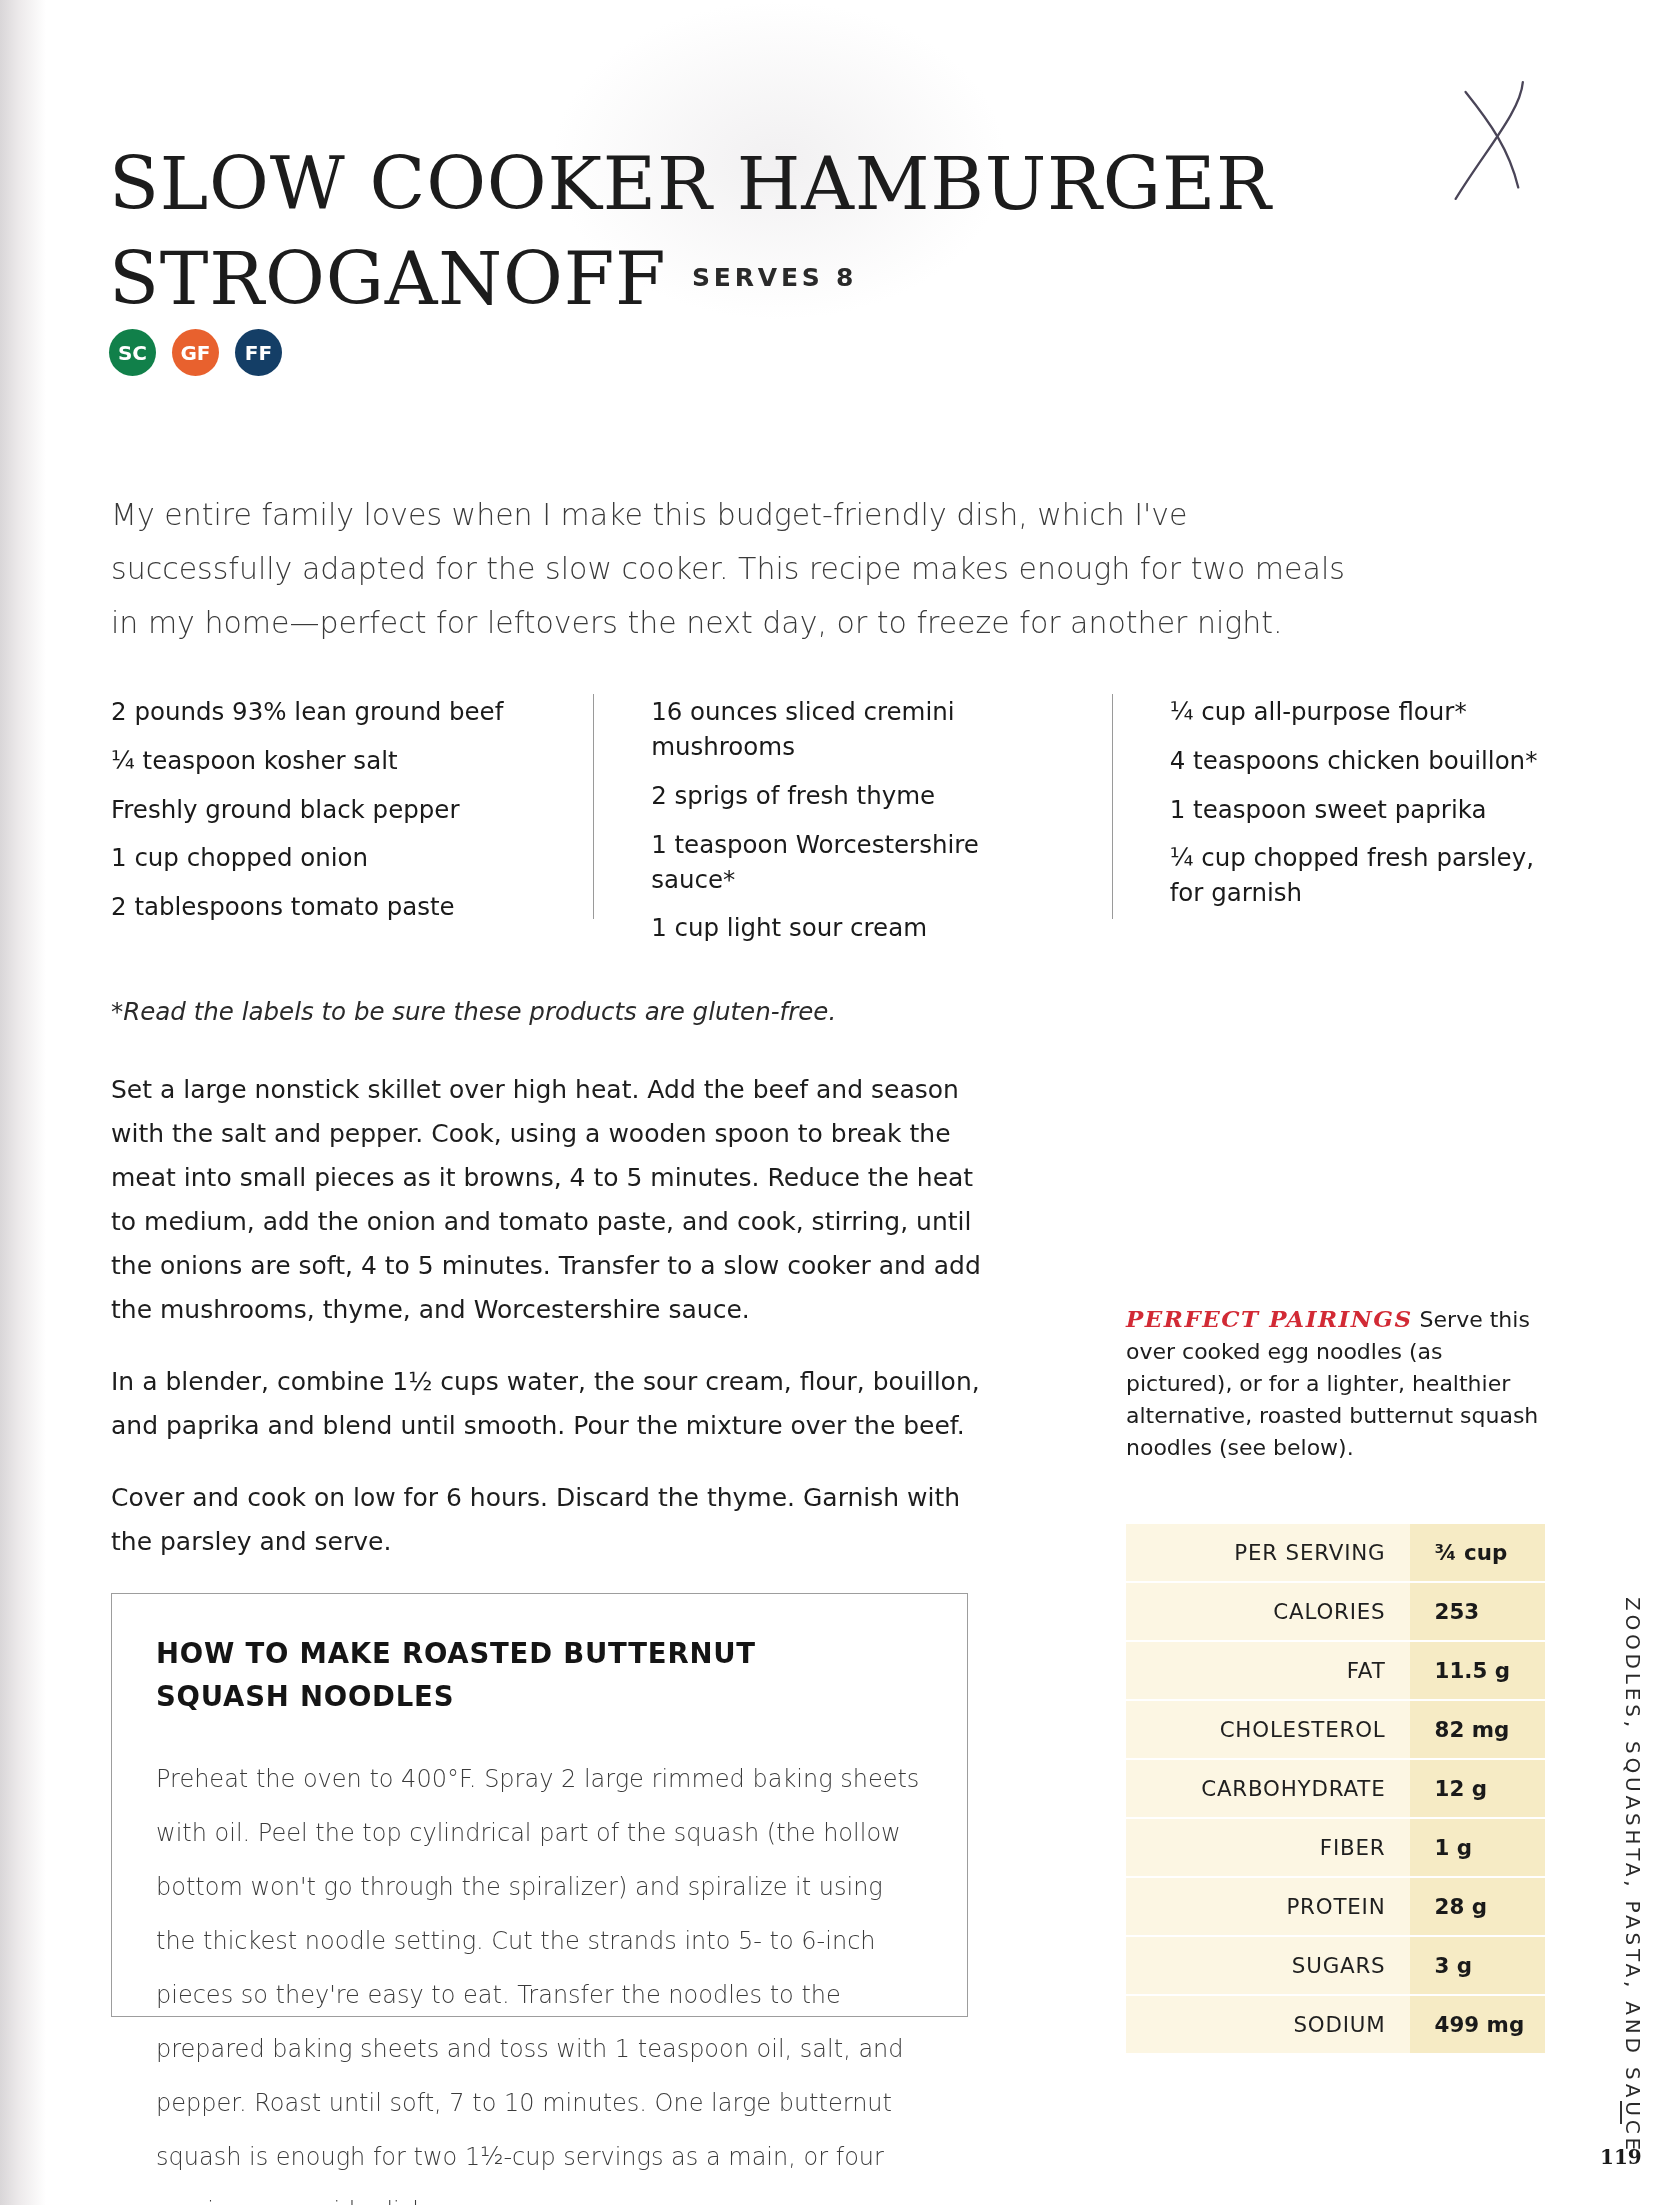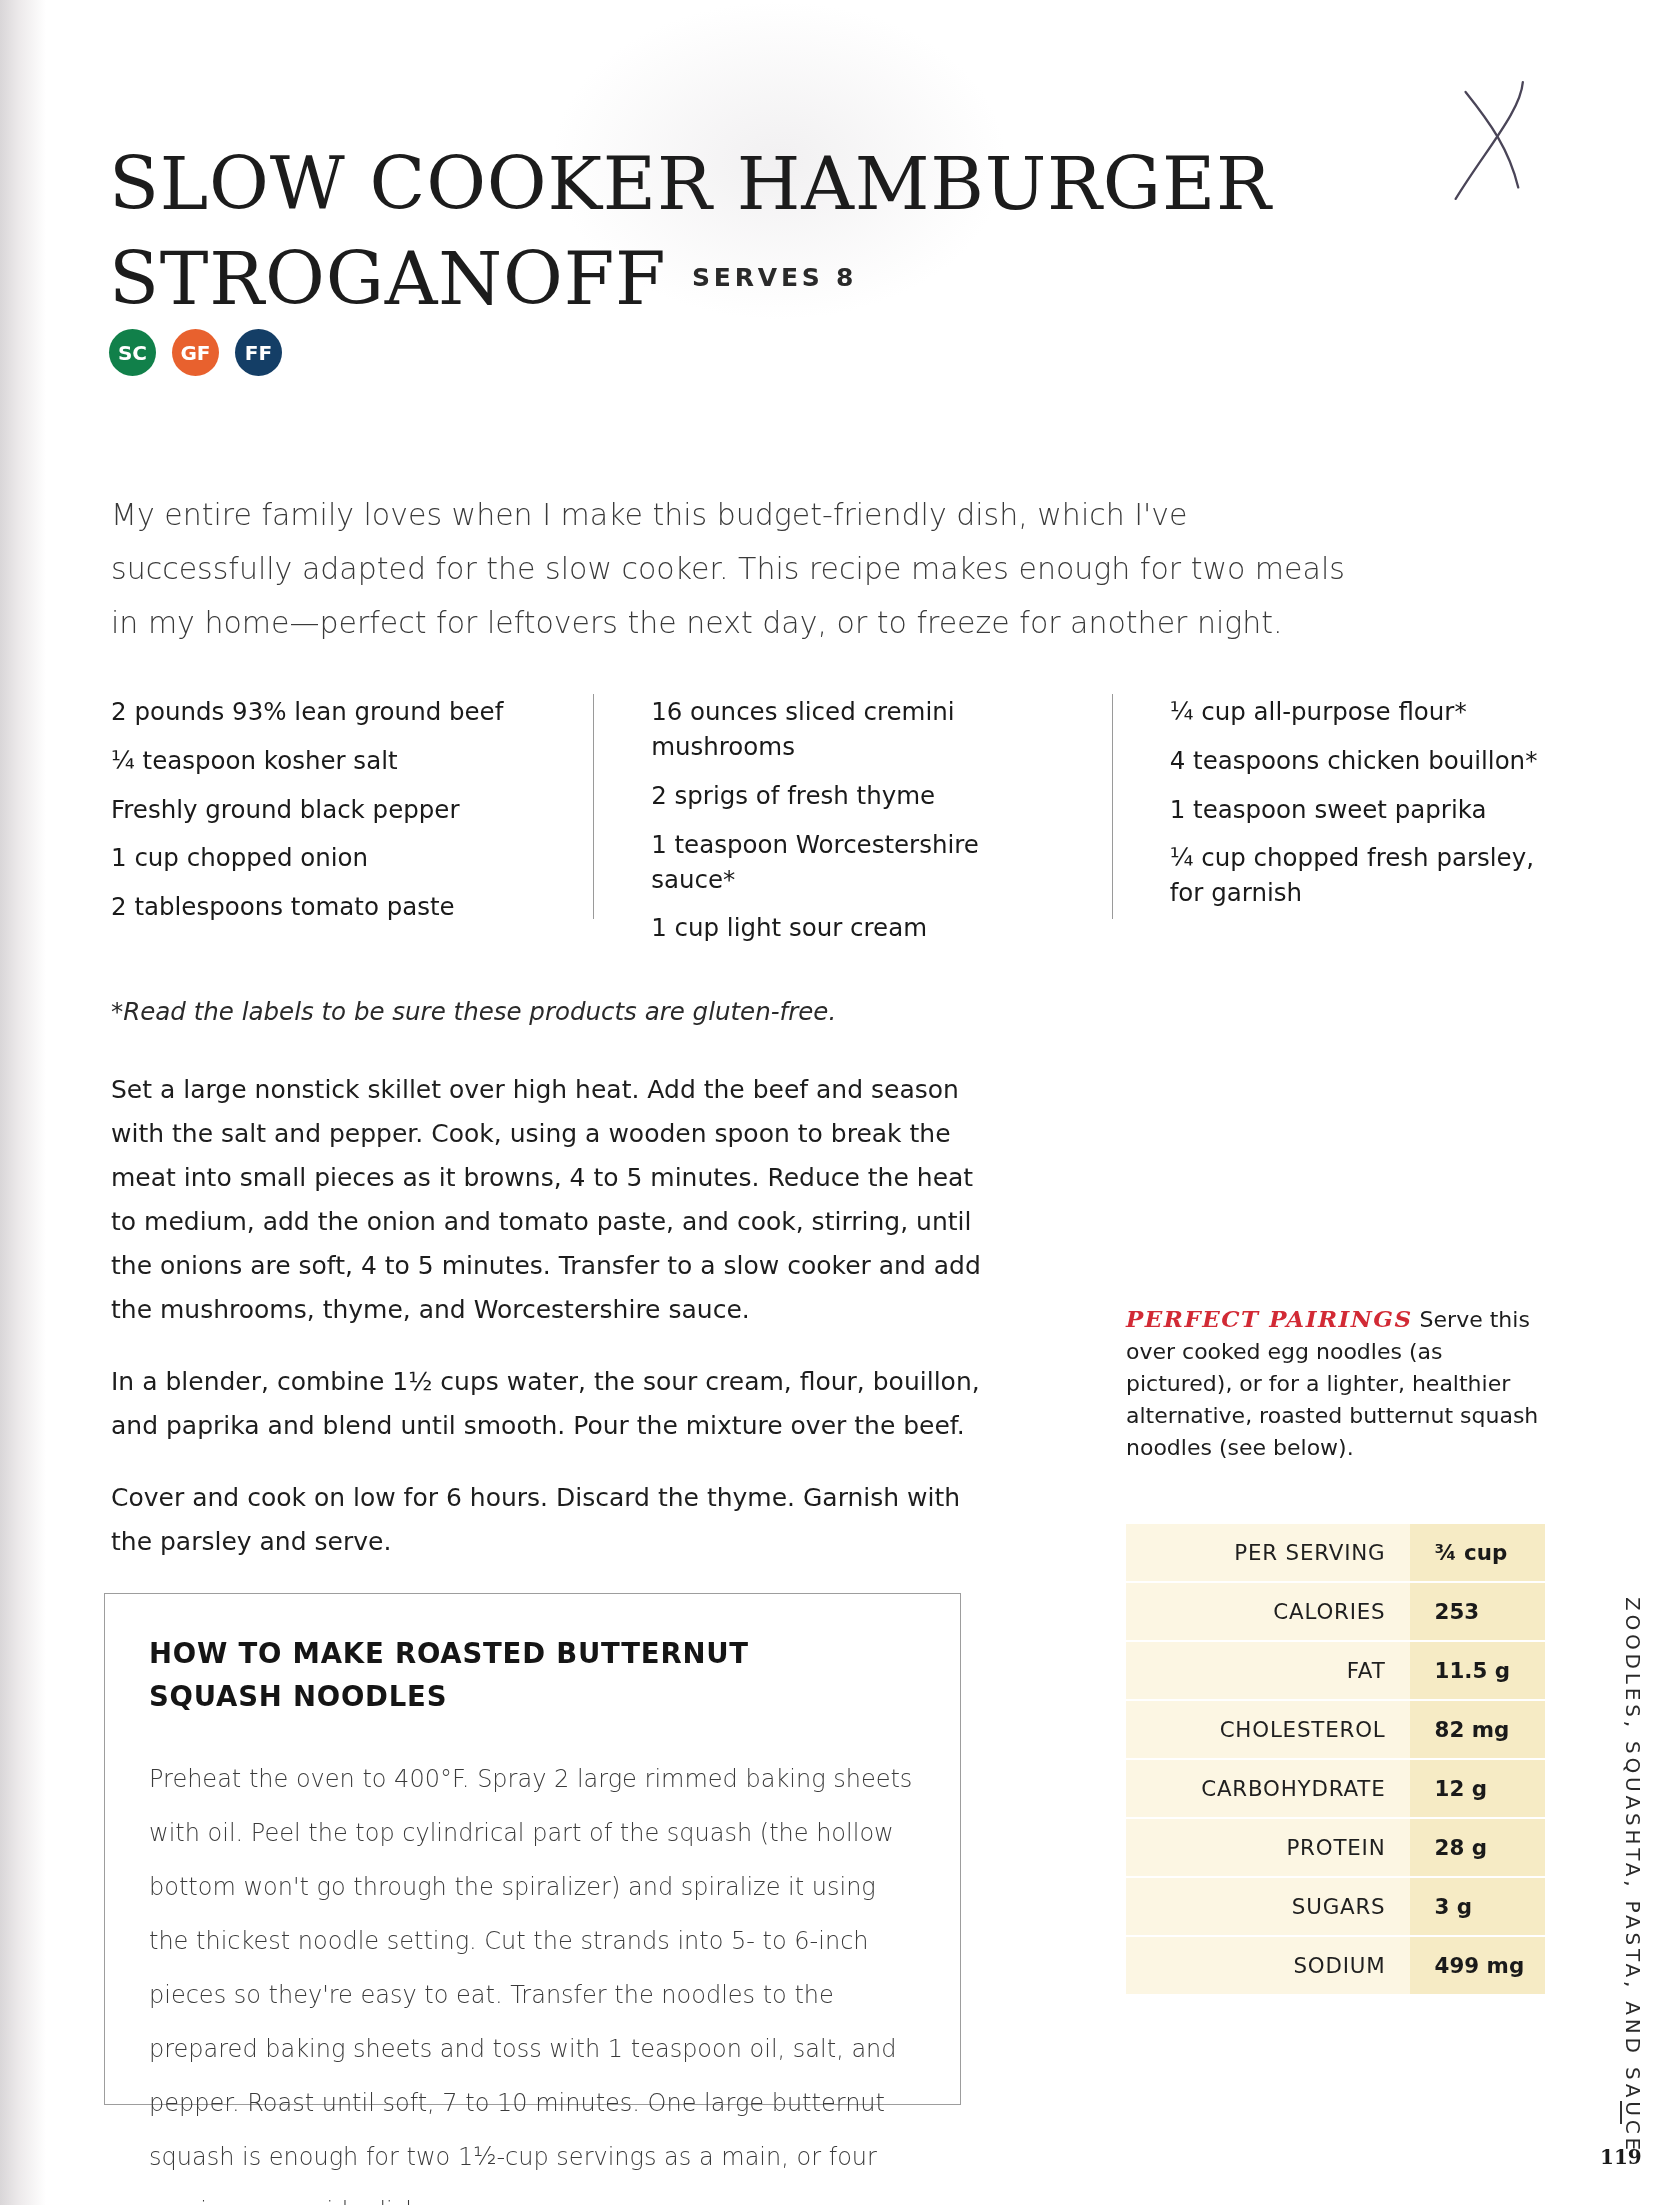--- a/index.html
+++ b/index.html
@@ -49,21 +49,21 @@
   .footnote {
     position: absolute; left: 111px; top: 997px;
     font-family: "DejaVu Sans", sans-serif; font-style: italic; font-size: 24.5px; color: #2a2a2a;
   }
   .steps { position: absolute; left: 111px; top: 1068px; width: 879px; }
   .step {
     font-family: "DejaVu Sans", sans-serif; font-size: 25px; line-height: 44px; color: #1d1d1d;
     margin: 0 0 28px 0;
   }
   .sidebar-box {
-    position: absolute; left: 104px; top: 1593px; width: 857px; height: 512px;
+    position: absolute; left: 111px; top: 1593px; width: 857px; height: 424px;
     border: 1.5px solid #9d9d9d; box-sizing: border-box; background: #ffffff;
   }
   .box-title {
     position: absolute; left: 44px; top: 38px; width: 688px;
     font-family: "DejaVu Sans", sans-serif; font-weight: bold; font-size: 27.5px; line-height: 43px;
     letter-spacing: 0.8px; color: #151515; margin: 0;
   }
   .box-body {
     position: absolute; left: 44px; top: 134px; width: 772px;
     font-family: "DejaVu Sans", sans-serif; font-weight: 300; font-size: 24px; line-height: 54px; color: #3b3b3b;
@@ -180,20 +180,24 @@
     </div>
   <div class="nut-row">
       <div class="nut-label">CHOLESTEROL</div>
       <div class="nut-value">82 mg</div>
     </div>
   <div class="nut-row">
       <div class="nut-label">CARBOHYDRATE</div>
       <div class="nut-value">12 g</div>
     </div>
   <div class="nut-row">
+      <div class="nut-label">FIBER</div>
+      <div class="nut-value">1 g</div>
+    </div>
+  <div class="nut-row">
       <div class="nut-label">PROTEIN</div>
       <div class="nut-value">28 g</div>
     </div>
   <div class="nut-row">
       <div class="nut-label">SUGARS</div>
       <div class="nut-value">3 g</div>
     </div>
   <div class="nut-row">
       <div class="nut-label">SODIUM</div>
       <div class="nut-value">499 mg</div>

